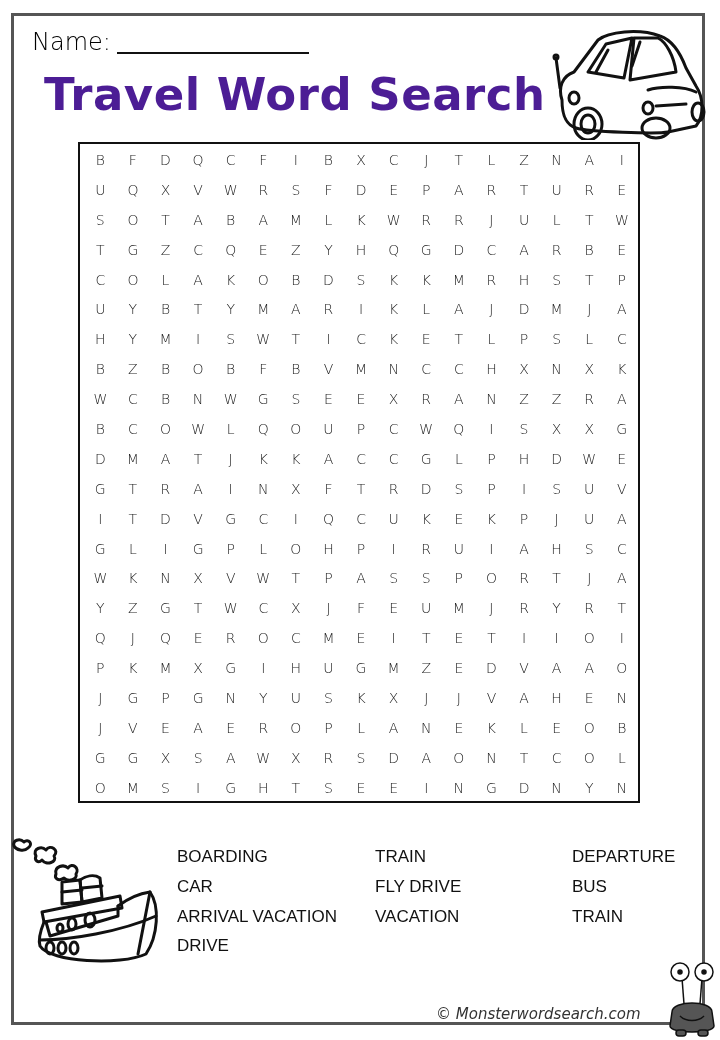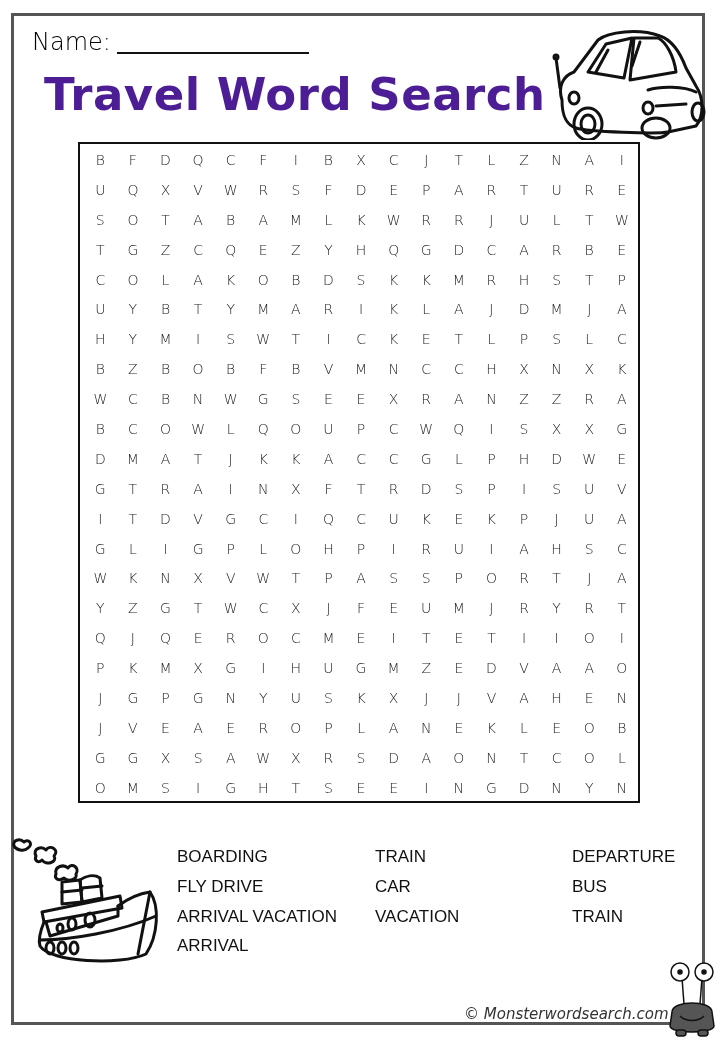--- a/index.html
+++ b/index.html
@@ -8,21 +8,21 @@
   .name-row { position:absolute; left:32px; top:28px; font-size:24px; font-family:"DejaVu Sans", sans-serif; font-weight:300; color:#000000; display:flex; align-items:flex-start; }
   .name-line { display:inline-block; width:192px; border-bottom:2px solid #111; margin-left:6px; height:24px; }
   .title { position:absolute; left:44px; top:68px; font-family:"DejaVu Sans", sans-serif; font-weight:bold; font-size:45px; letter-spacing:0.5px; color:#4c1d95; }
   .car { position:absolute; left:548px; top:28px; width:160px; height:112px; }
   .grid-box { position:absolute; left:78px; top:142px; width:562px; height:661px; border:2px solid #111; box-sizing:border-box; }
   .grid { position:absolute; left:4px; top:2px; display:grid; grid-template-columns:repeat(17, 32.6px); grid-auto-rows:29.9px; }
   .cell { text-align:center; line-height:29.9px; font-size:14px; font-family:"DejaVu Sans", sans-serif; font-weight:300; color:#222; }
   .ship { position:absolute; left:10px; top:836px; width:150px; height:130px; }
   .words { position:absolute; left:177px; top:847px; width:520px; display:grid; grid-template-columns:198px 197px 130px; grid-auto-rows:29.8px; font-family:"Liberation Sans", sans-serif; font-size:17px; color:#111; }
   .word { white-space:nowrap; }
-  .copyright { position:absolute; left:464px; top:1005px; font-family:"DejaVu Sans", sans-serif; font-style:italic; font-size:15px; color:#333; }
+  .copyright { position:absolute; left:436px; top:1005px; font-family:"DejaVu Sans", sans-serif; font-style:italic; font-size:15px; color:#333; }
   .monster { position:absolute; left:666px; top:960px; width:52px; height:78px; }
 </style>
 </head>
 <body>
 
 <div class="page-border"></div>
 
 <div class="name-row">
   <span>Name:</span>
   <span class="name-line"></span>
@@ -449,27 +449,27 @@
     <ellipse cx="40" cy="112" rx="4" ry="6"></ellipse>
     <ellipse cx="52" cy="112" rx="4" ry="6"></ellipse>
     <ellipse cx="64" cy="112" rx="4" ry="6"></ellipse>
   </g>
 </svg>
 
 <div class="words">
   <span class="word">BOARDING</span>
   <span class="word">TRAIN</span>
   <span class="word">DEPARTURE</span>
+  <span class="word">CAR</span>
   <span class="word">FLY DRIVE</span>
-  <span class="word">CAR</span>
   <span class="word">BUS</span>
   <span class="word">ARRIVAL VACATION</span>
   <span class="word">VACATION</span>
   <span class="word">TRAIN</span>
-  <span class="word">ARRIVAL</span>
+  <span class="word">DRIVE</span>
 </div>
 
 <div class="copyright">© Monsterwordsearch.com</div>
 
 <svg class="monster" viewBox="0 0 52 78">
   <g stroke="#111" stroke-width="1.5">
     <line x1="16" y1="18" x2="18" y2="44"></line>
     <line x1="36" y1="18" x2="34" y2="44"></line>
     <circle cx="14" cy="12" r="9" fill="#fff"></circle>
     <circle cx="38" cy="12" r="9" fill="#fff"></circle>

